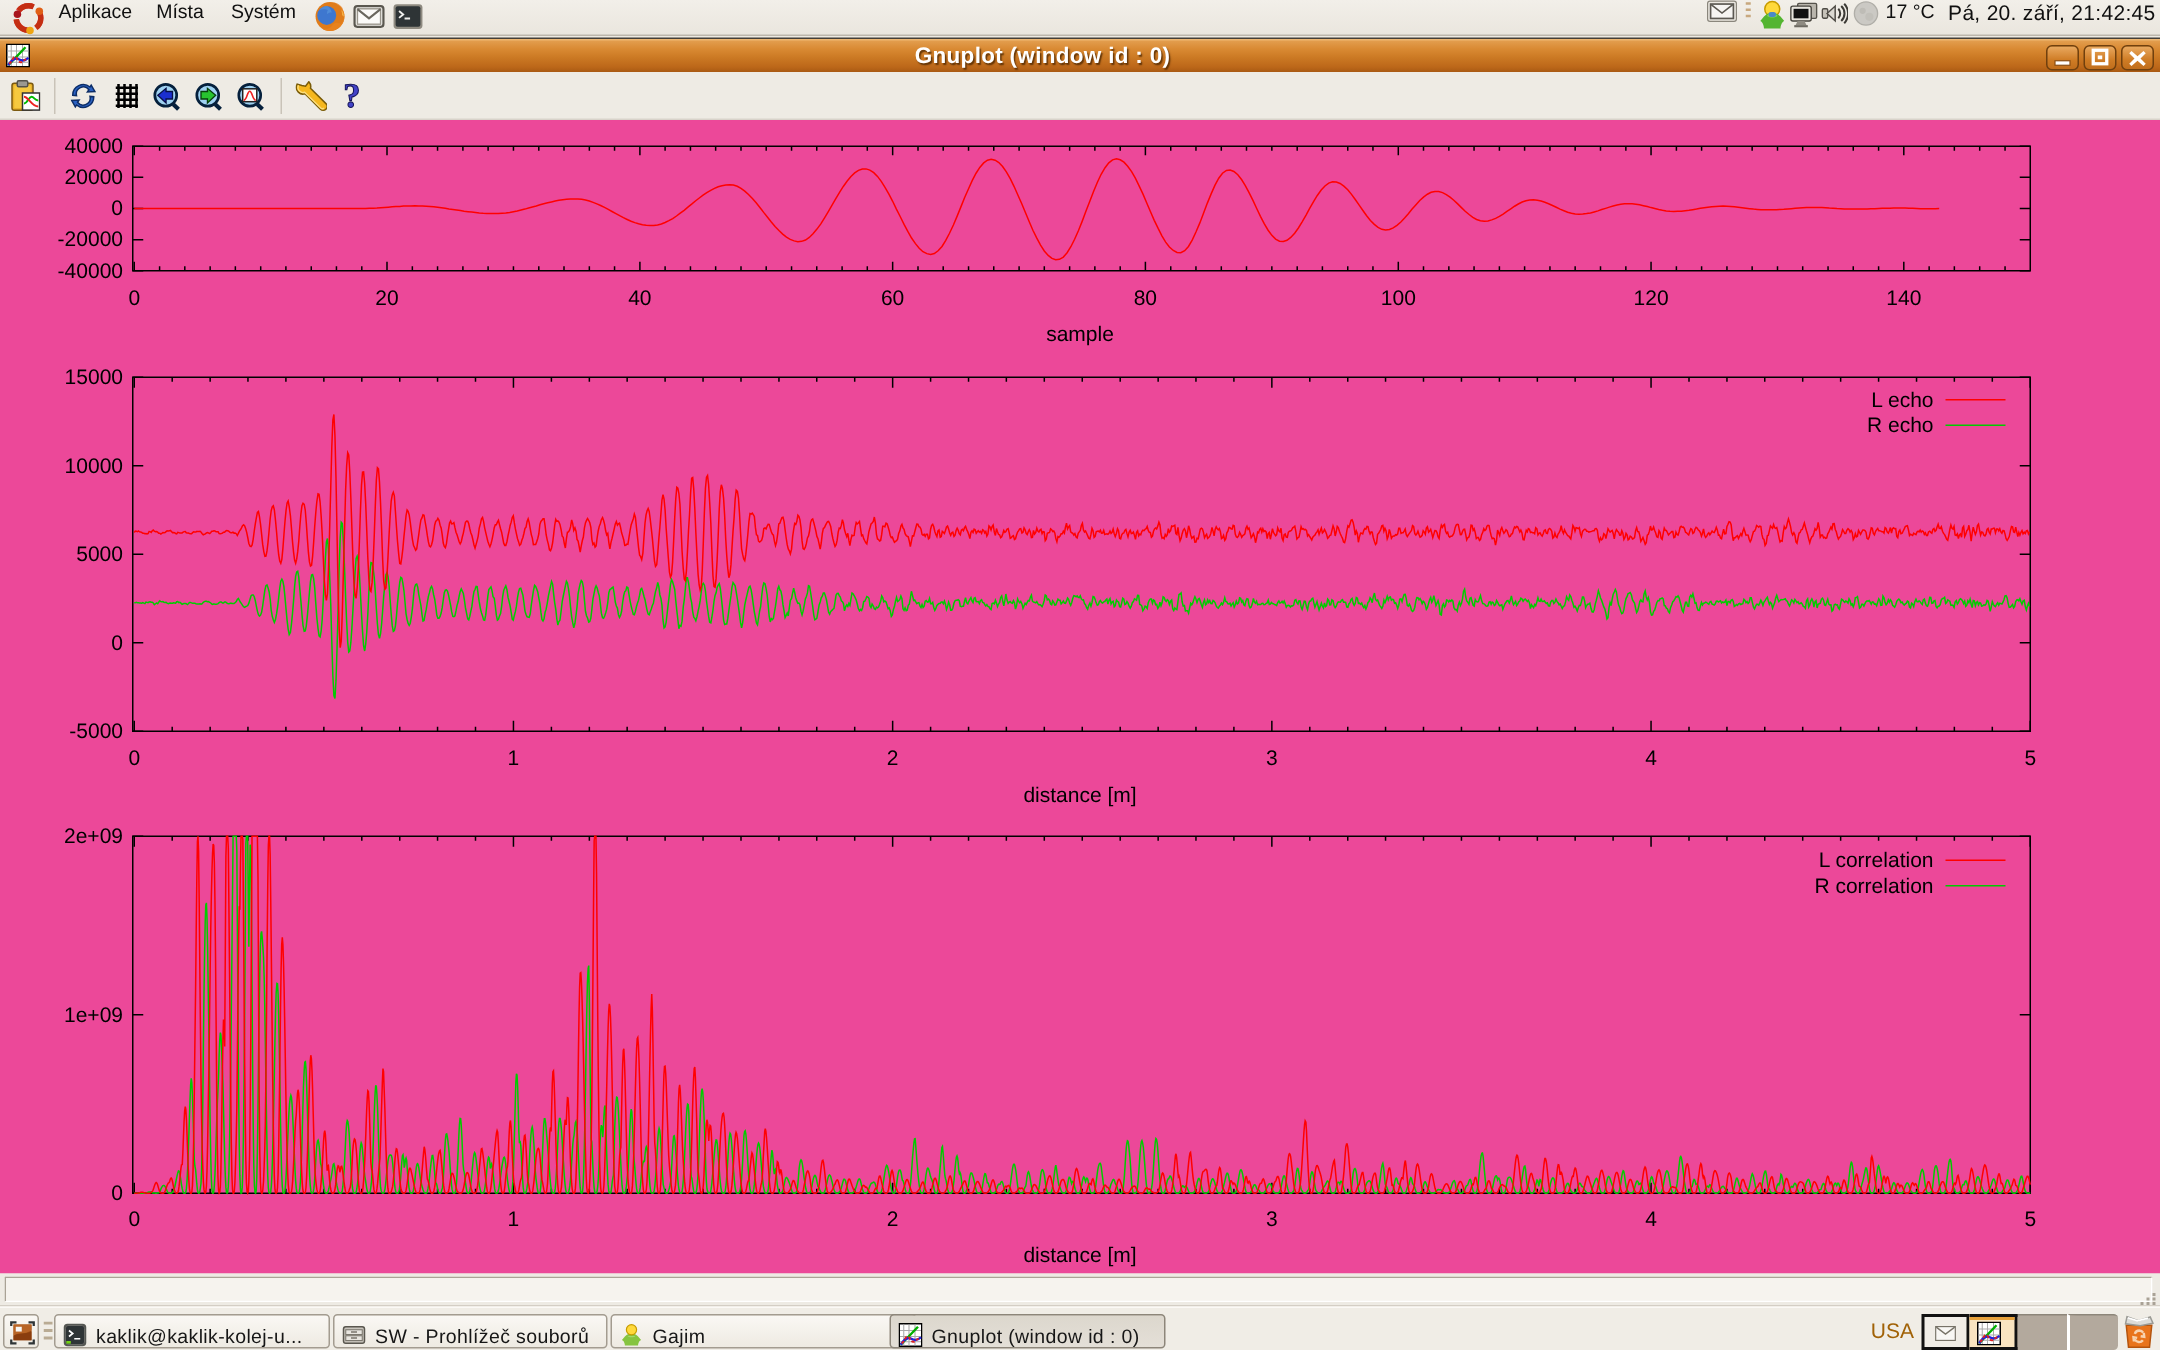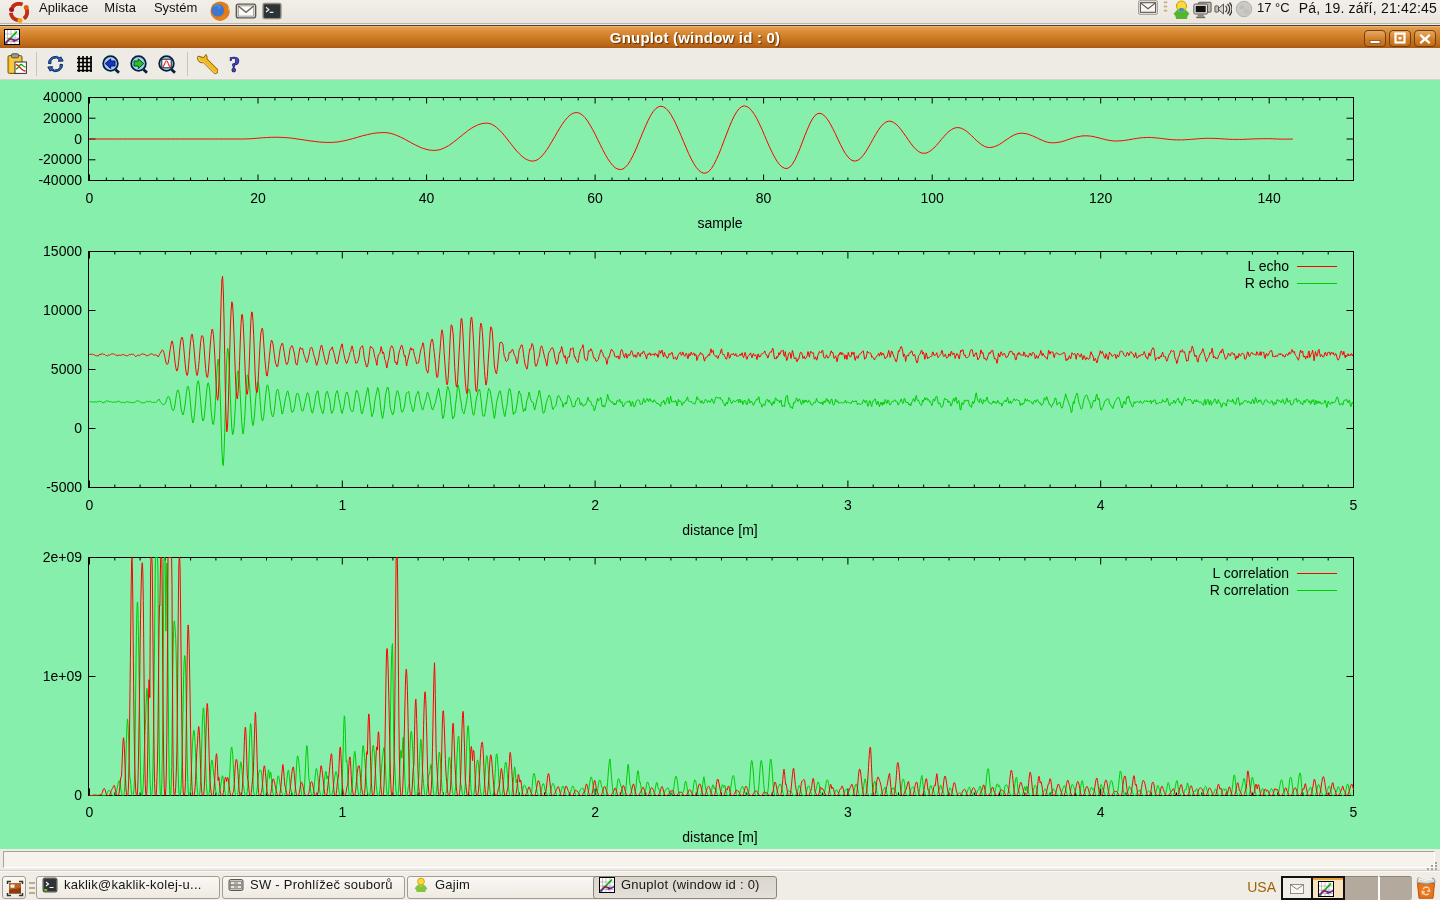--- a/index.html
+++ b/index.html
@@ -12,26 +12,26 @@
 .ptray{position:absolute;right:0;top:0;height:24px;display:flex;align-items:flex-start}
 .clock{font-size:14px;color:#101010;margin:0 3px 0 3px;letter-spacing:0.2px}
 .temp{font-size:13px;color:#101010;margin:0 6px 0 3px}
 .titlebar{position:absolute;left:0;top:25px;width:1440px;height:23px;background:linear-gradient(#e5a254 0%,#d98a33 30%,#cc7a24 55%,#bc6719 85%,#a95a13 100%);border-top:1px solid #443f38;box-shadow:inset 0 1px 0 #edb671}
 .tb-icon{position:absolute;left:4px;top:3px;width:16px;height:16px}
 .tb-title{position:absolute;left:0;right:50px;top:0;height:23px;text-align:center;font-size:15px;letter-spacing:0.2px;font-weight:bold;color:#fff;line-height:23px;text-shadow:1px 1px 1px rgba(80,40,0,.85)}
 .wbtn{position:absolute;top:4px;width:22px;height:17px;border:1px solid #70400e;border-radius:4px;background:linear-gradient(#e9a960,#cf7c25 60%,#c06e1c)}
 .toolbar{position:absolute;left:0;top:48px;width:1440px;height:32px;background:#eeebe4;border-bottom:1px solid #d8d3ca}
 .tsep{position:absolute;top:4px;width:1px;height:24px;background:#c9c3b8}
 .ticon{position:absolute}
-.canvas{position:absolute;left:0;top:80px;width:1440px;height:769px;background:#86efac}
+.canvas{position:absolute;left:0;top:80px;width:1440px;height:769px;background:#ec4899}
 .statusbar{position:absolute;left:0;top:849px;width:1440px;height:22px;background:#eeebe4;border-bottom:1px solid #d4cec5}
 .stfield{position:absolute;left:3px;top:2px;width:1432px;height:17px;background:#f6f3ee;border:1px solid #fff;border-top-color:#aaa396;border-left-color:#aaa396;border-radius:1px}
 .grip{position:absolute;right:2px;top:13px;width:14px;height:8px}
 .taskbar{position:absolute;left:0;top:871px;width:1440px;height:29px;background:#f0ede6;border-top:1px solid #fbf9f6}
-.tkbtn{position:absolute;top:4px;height:23px;border:1px solid #a39c90;border-radius:3px;background:linear-gradient(#faf8f4,#eeeae2);display:flex;align-items:flex-start;font-size:13px;letter-spacing:0.25px;color:#161616;overflow:hidden;white-space:nowrap}
+.tkbtn{position:absolute;top:4px;height:23px;border:1px solid #a39c90;border-radius:3px;background:linear-gradient(#faf8f4,#eeeae2);display:flex;align-items:flex-end;font-size:13px;letter-spacing:0.25px;color:#161616;overflow:hidden;white-space:nowrap}
 .tkbtn .ti{margin:0 6px 0 5px;width:16px;height:16px;flex:none}
 .tkactive{background:linear-gradient(#dcd7cd,#e4dfd7);border-color:#8d867a}
 .sdesk{position:absolute;left:2px;top:4px;width:24px;height:23px;border:1px solid #a39c90;border-radius:3px;background:linear-gradient(#faf8f4,#eeeae2)}
 .thandle{position:absolute;left:29px;top:9px;width:7px;height:13px}
 .usa{position:absolute;right:164px;top:7px;font-size:14px;color:#a16207}
 .wsw{position:absolute;right:28px;top:4px;height:24px;display:flex}
 .trash{position:absolute;right:3px;top:4px;width:22px;height:23px}
 </style></head>
 <body>
 <div class="canvas">
@@ -158,21 +158,21 @@
 <rect x="1" y="6.5" width="4" height="7" rx="1" fill="#c6c2b9" stroke="#4e4b45"></rect>
 <path d="M4.5 10l6-5.5v11z" fill="#dcd9d2" stroke="#4e4b45" stroke-width="1.1"></path>
 <path d="M12.8 6.5a5 5 0 010 7M15 4.5a7.5 7.5 0 010 11M17.2 2.8a10.5 10.5 0 010 14.4" stroke="#3c3a35" stroke-width="1.5" fill="none"></path>
 </svg>
       <svg width="18" height="18" viewBox="0 0 20 20" style="margin:0 1px 0 2px">
 <circle cx="10" cy="10" r="8.6" fill="#cbc9c4" stroke="#b0aea8"></circle>
 <circle cx="7.5" cy="8" r="2.3" fill="#bebcb6"></circle>
 <circle cx="12.5" cy="12.5" r="3" fill="#c2c0ba"></circle>
 </svg>
       <span class="temp">17 °C</span>
-      <span class="clock">Pá, 19. září, 21:42:45</span>
+      <span class="clock">Pá, 20. září, 21:42:45</span>
     </div>
 </div>
 <div class="titlebar">
  <div class="tb-icon"><svg viewBox="0 0 16 16" width="16" height="16">
 <rect x="0.5" y="0.5" width="15" height="15" fill="#fff" stroke="#000"></rect>
 <path d="M3.5 1v14M1 12.5h14M1 5h14M7 1v14M11 1v14M1 9h14" stroke="#aaa" stroke-width="0.7"></path>
 <path d="M1.5 14.5L13 2.5" stroke="#00b000" stroke-width="1.6" fill="none"></path>
 <path d="M1.5 14.5C4 10.5 6 9 8.5 10.5 11 12 13 11.5 15 9.5" stroke="#2222dd" stroke-width="1.6" fill="none"></path>
 <path d="M2 13.5c2-1 2.5-4.5 4-4.5s2 3.5 3.8 3.5c1.5 0 2-2 4.7-2.3" stroke="#dd2222" stroke-width="1.3" fill="none" stroke-dasharray="2.2 1.2"></path>
 </svg></div>

